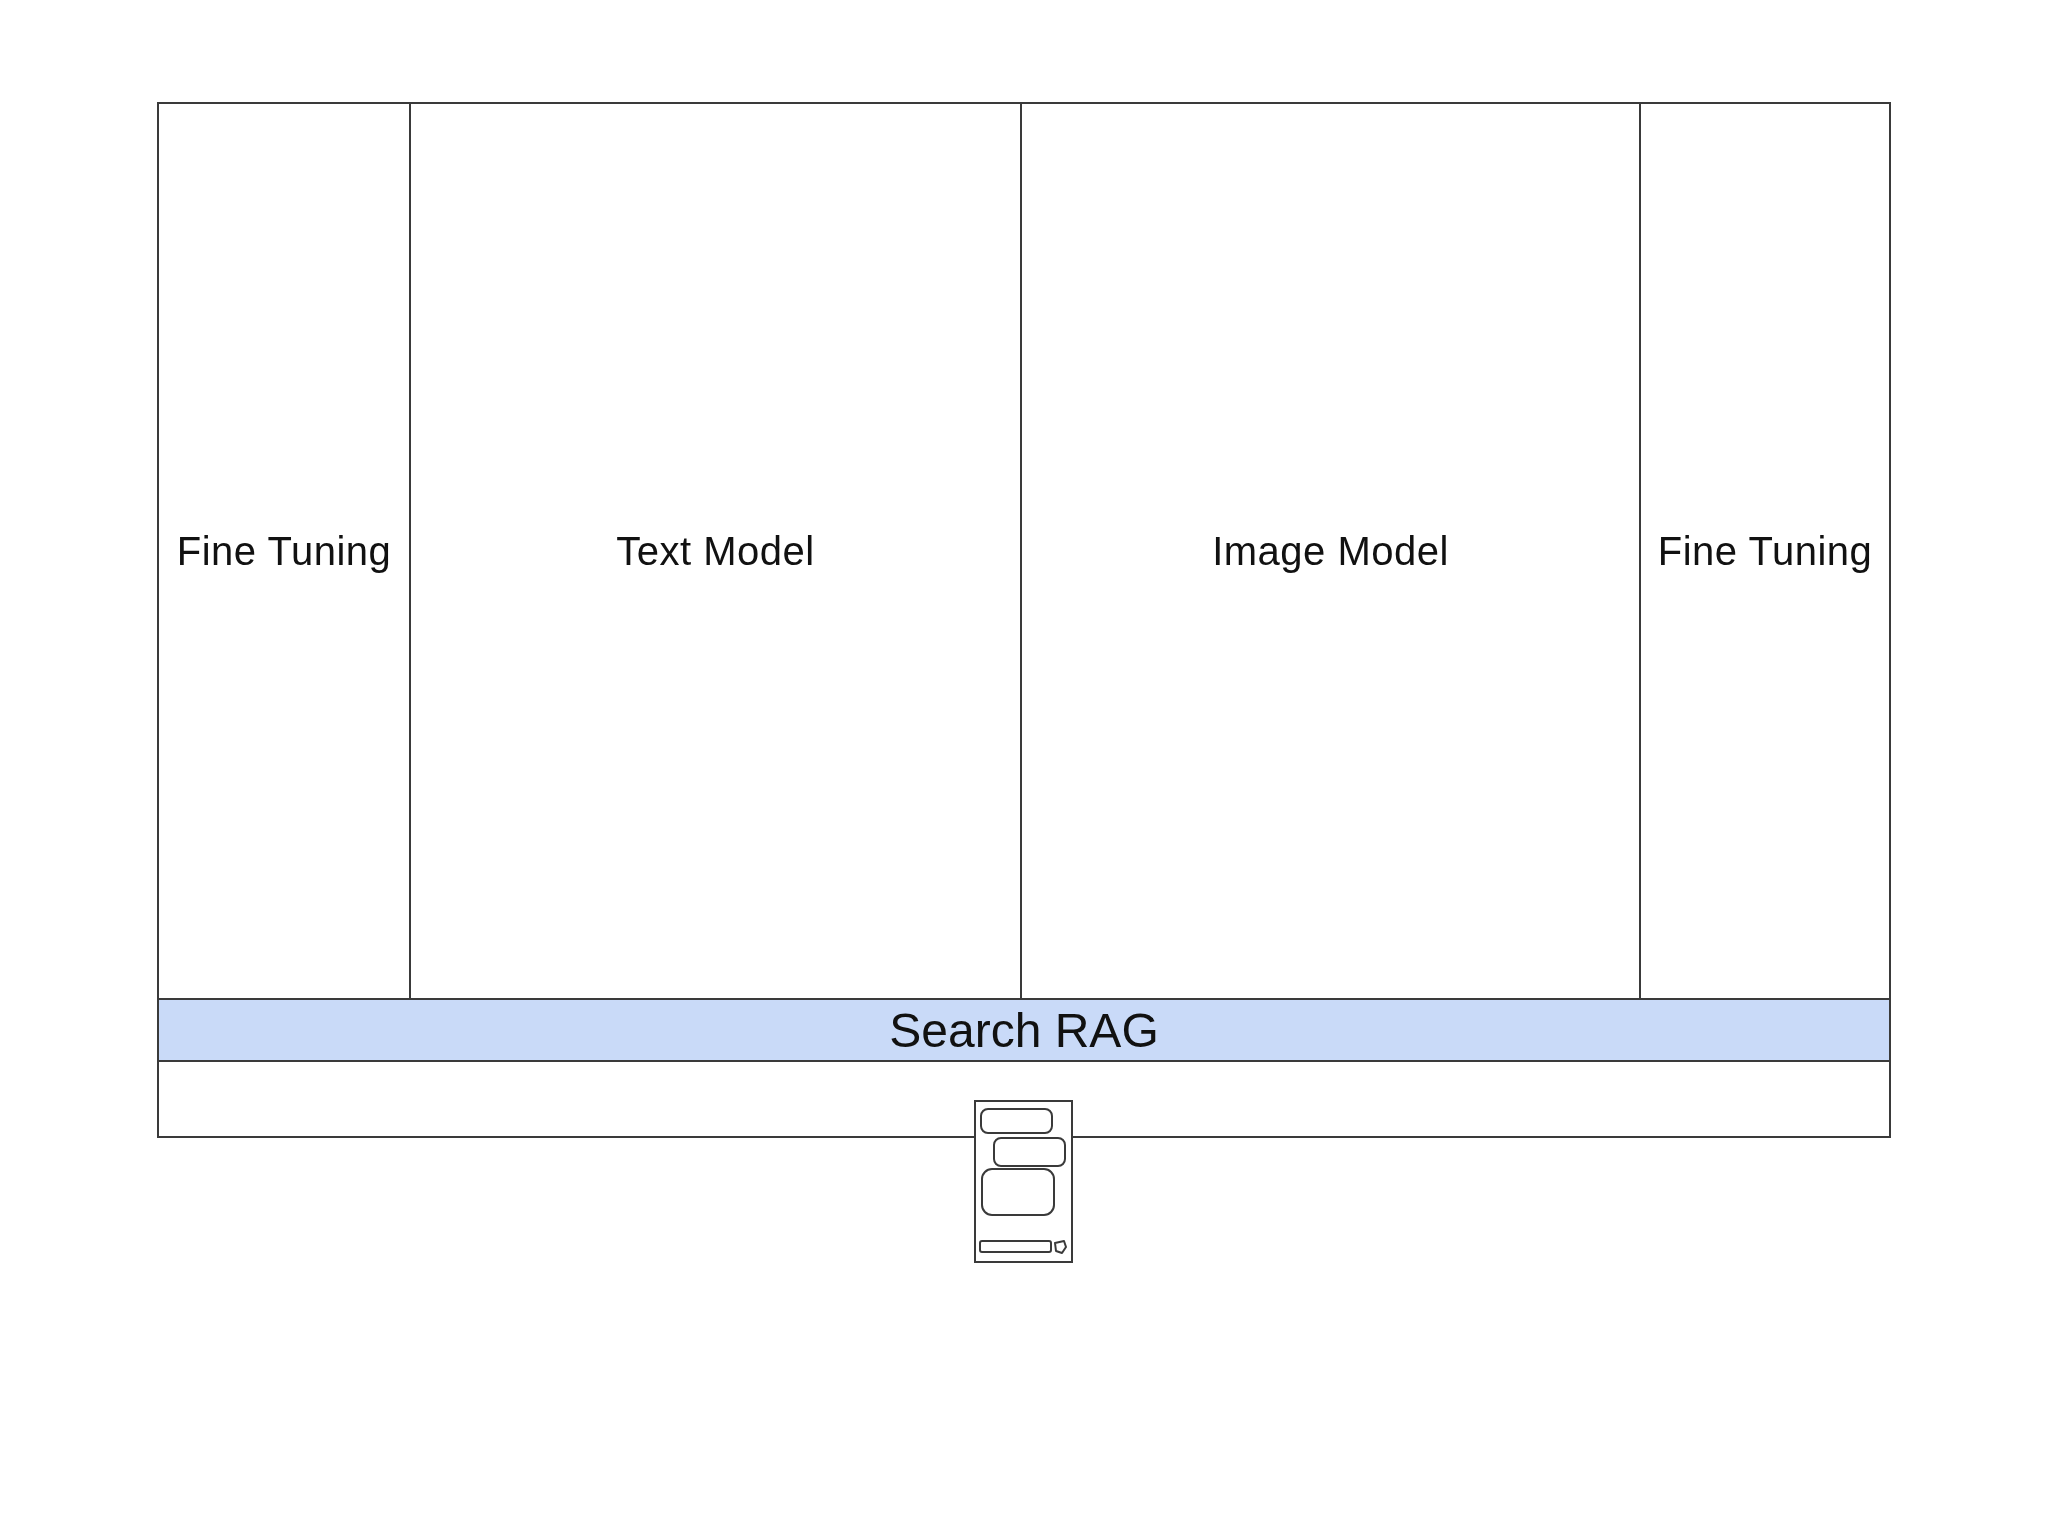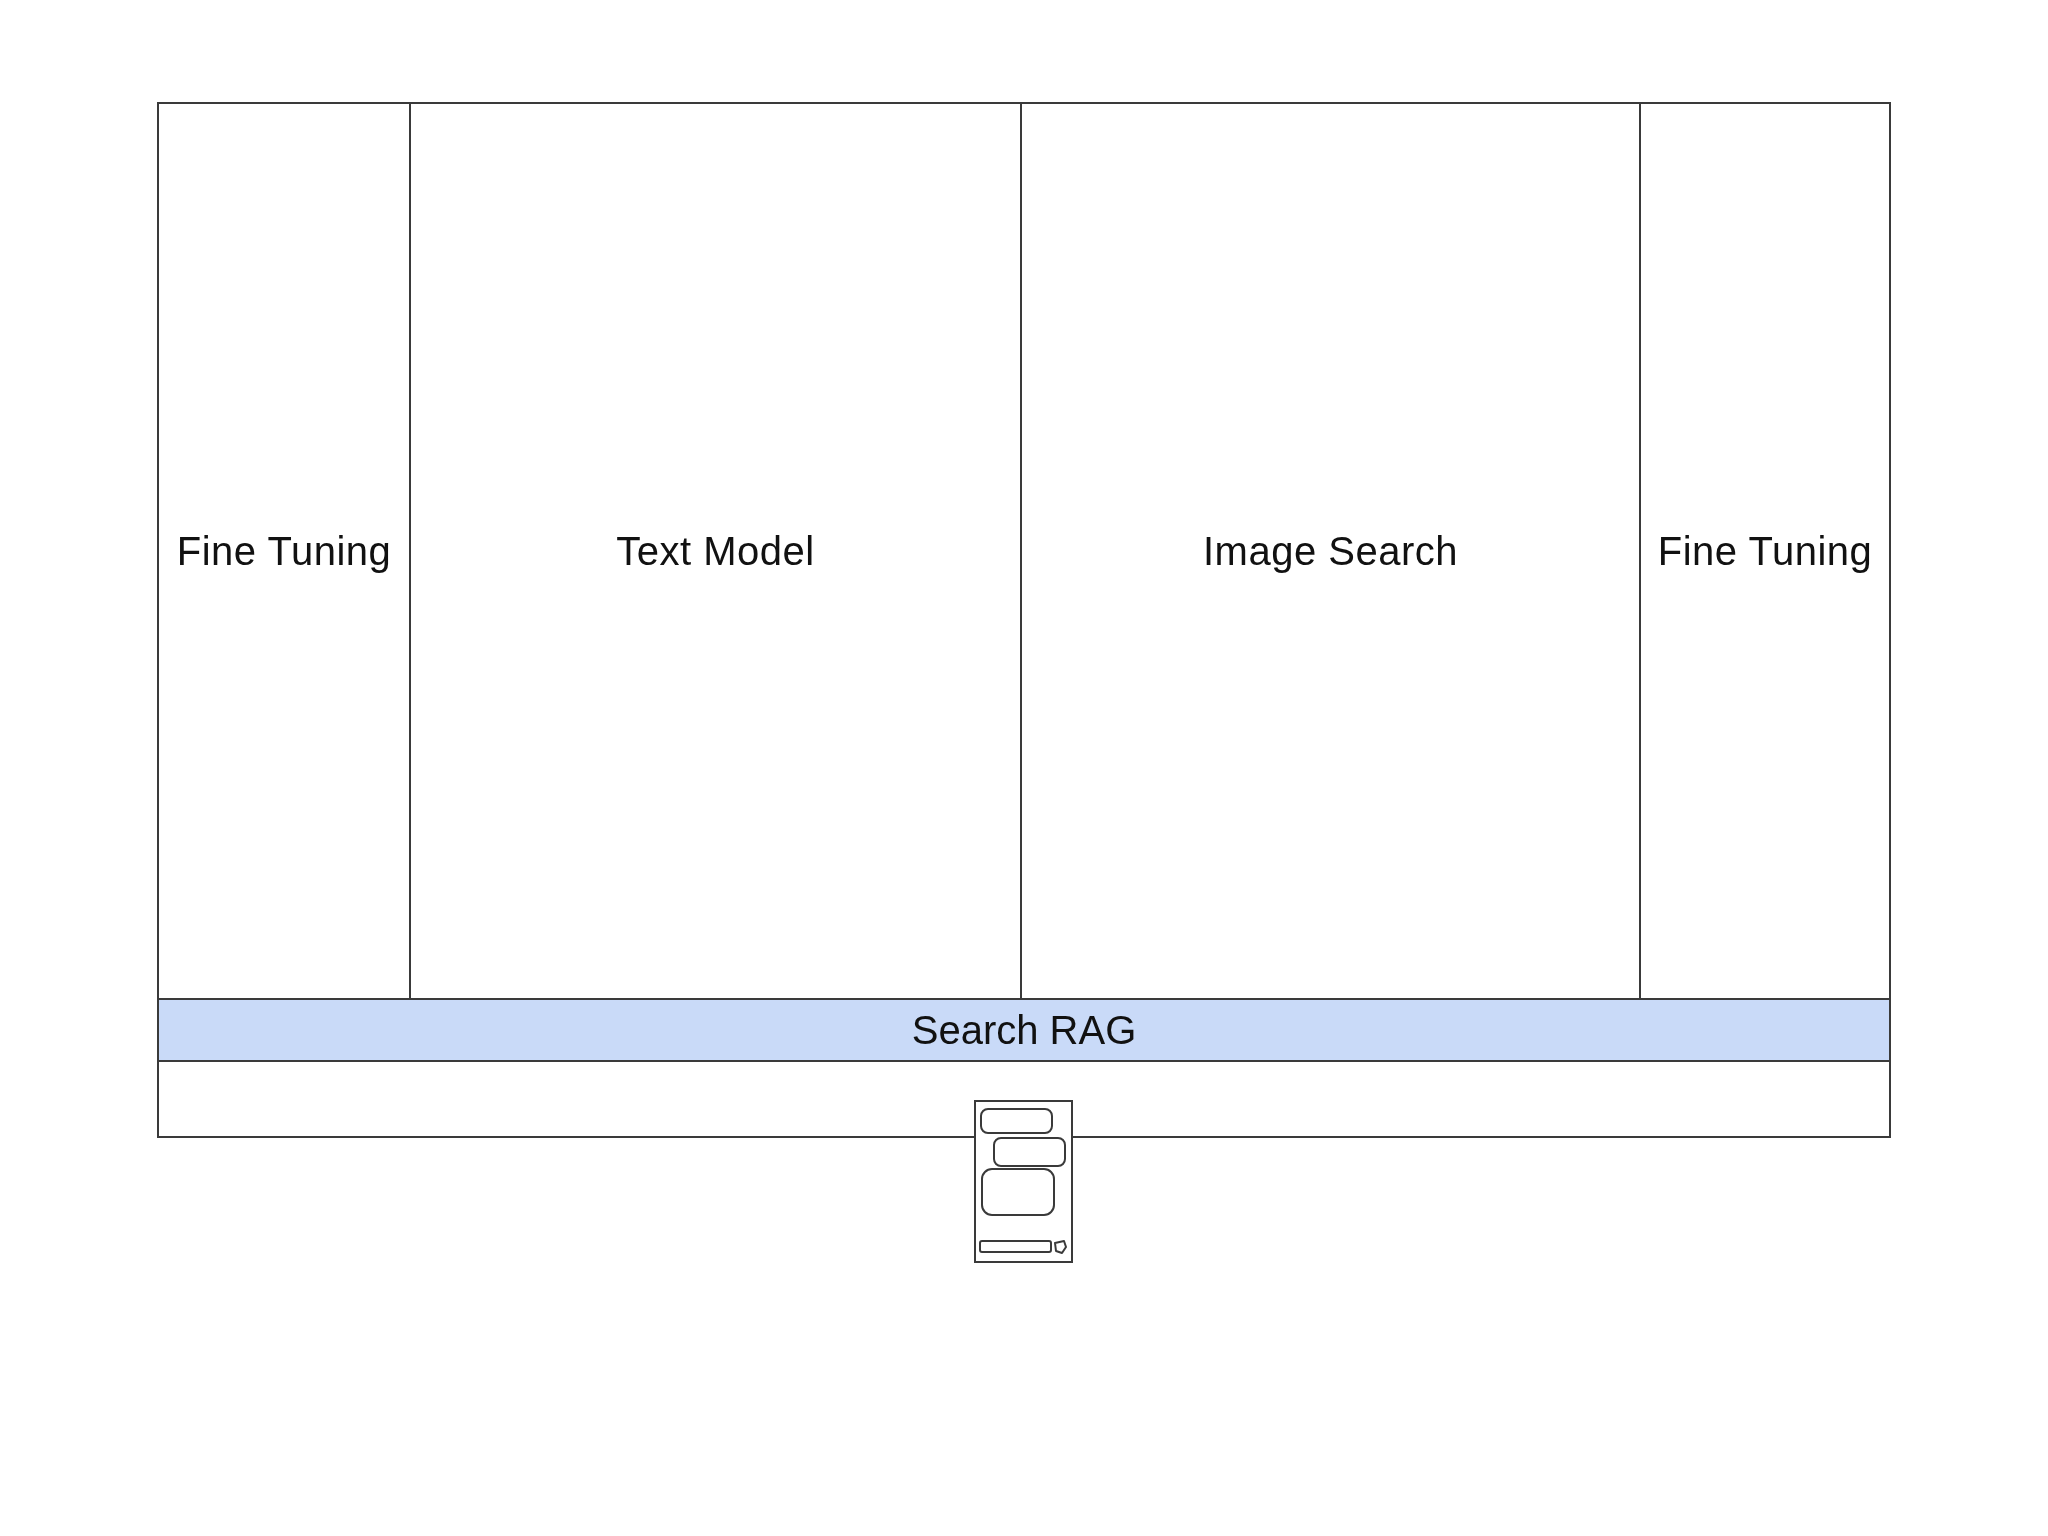--- a/index.html
+++ b/index.html
@@ -55,21 +55,21 @@
     width: 1734px;
     height: 64px;
     box-sizing: border-box;
     border: 2px solid #3a3a3a;
     background: #c9daf8;
     display: flex;
     align-items: center;
     justify-content: center;
   }
   .rag-label {
-    font-size: 40px;
+    font-size: 48px;
     color: #111111;
     white-space: nowrap;
   }
   
   .bottom-strip {
     position: absolute;
     left: 157px;
     top: 1062px;
     width: 1734px;
     height: 76px;
@@ -94,21 +94,21 @@
 <div class="canvas">
 
   <div class="boxes-row">
     <div class="section sec-0 divider-right">
       <span class="box-label">Fine Tuning</span>
     </div>
     <div class="section sec-1 divider-right">
       <span class="box-label">Text Model</span>
     </div>
     <div class="section sec-2 divider-right">
-      <span class="box-label">Image Search</span>
+      <span class="box-label">Image Model</span>
     </div>
     <div class="section sec-3">
       <span class="box-label">Fine Tuning</span>
     </div>
   </div>
 
   <div class="rag-bar">
     <span class="rag-label">Search RAG</span>
   </div>
 

